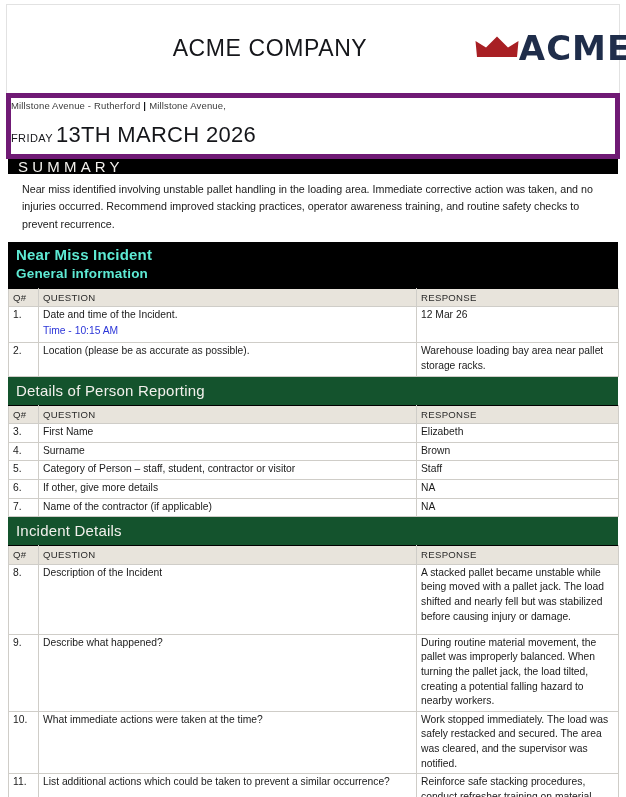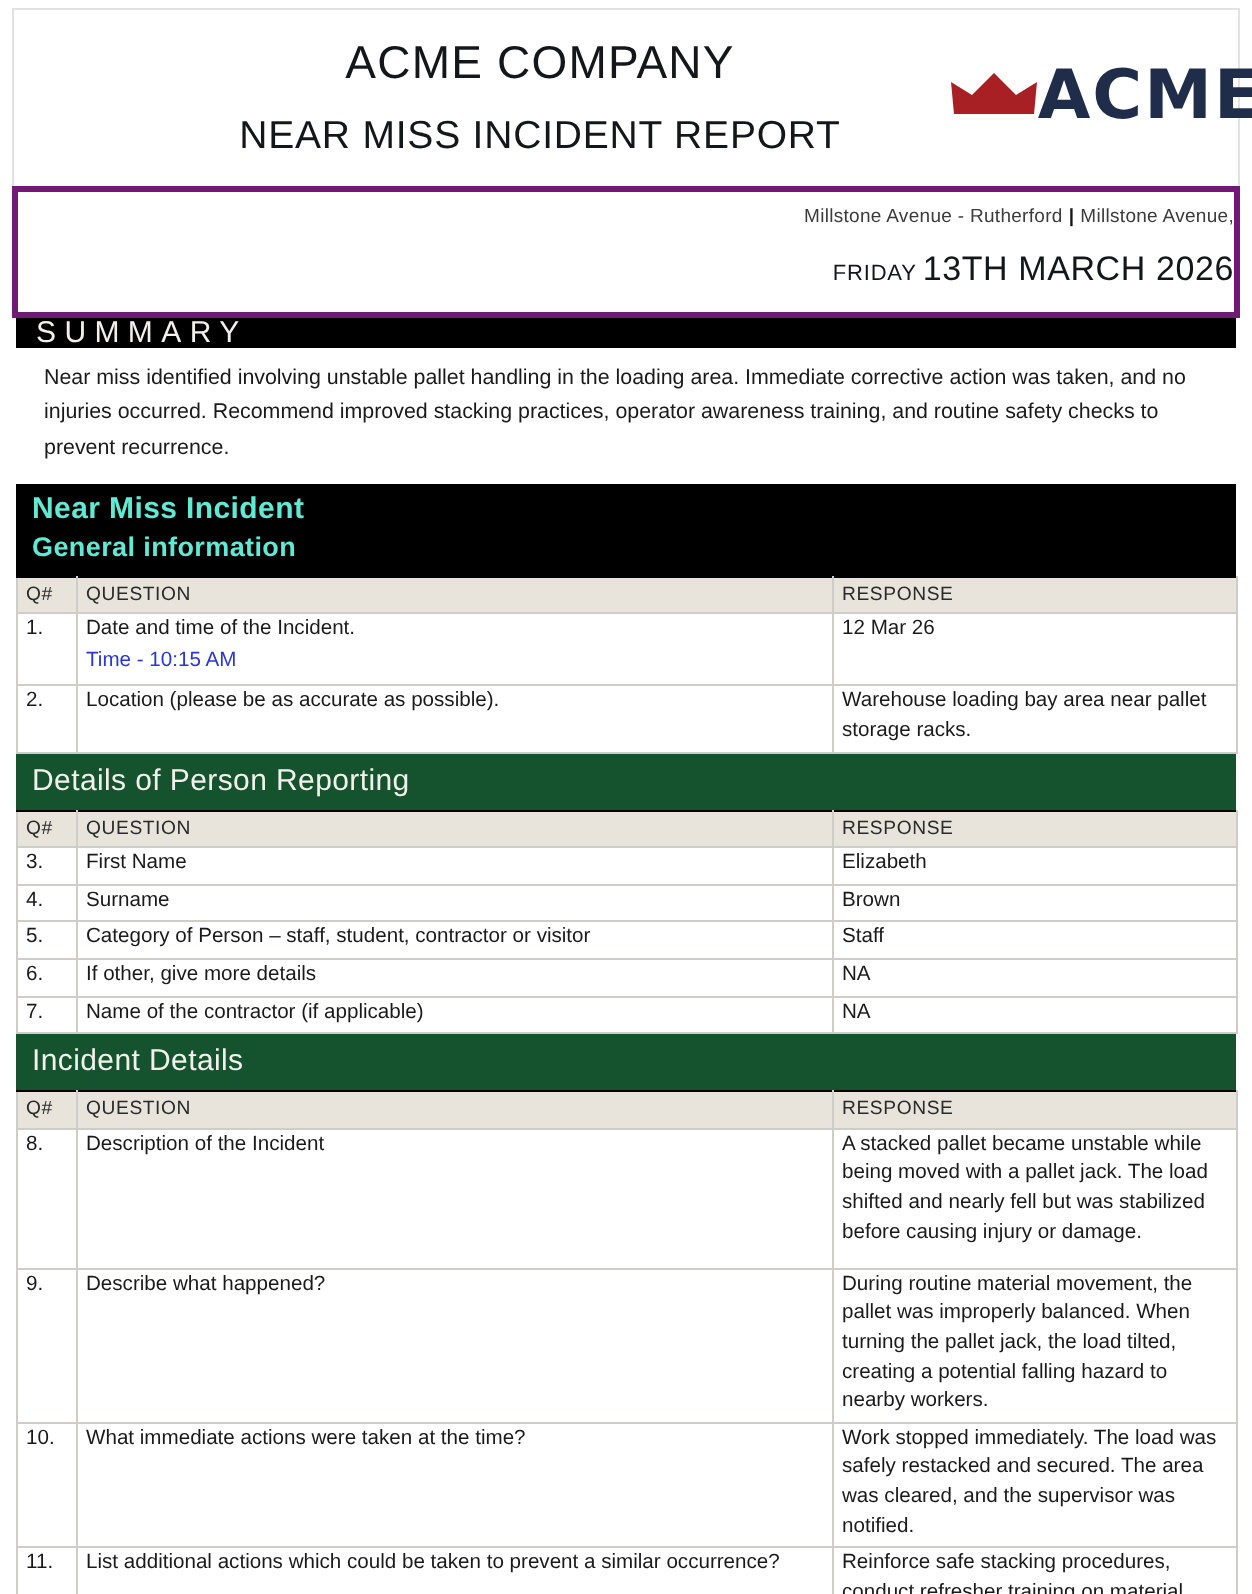--- a/index.html
+++ b/index.html
@@ -76,26 +76,26 @@
     font-weight: 700;
     font-size: 34px;
     letter-spacing: 1px;
     color: #1f2d4a;
     line-height: 1;
     margin-top: -2px;
   }
 
   .subheader-box {
     margin: 0 6px 0 6px;
-    border: 3px solid #701a75;
+    border: 5px solid #701a75;
     box-sizing: border-box;
     height: 66px;
     display: flex;
     flex-direction: column;
-    align-items: flex-end;
+    align-items: flex-start;
     justify-content: center;
     padding-bottom: 4px;
   }
   .address-line {
     font-size: 9.5px;
     color: #3b3b3b;
     letter-spacing: 0.15px;
     text-align: center;
   }
   .address-sep {
@@ -106,21 +106,21 @@
   .date-line {
     margin-top: 11px;
     text-align: center;
     color: #15161a;
   }
   .date-weekday {
     font-size: 11px;
     letter-spacing: 0.4px;
   }
   .date-main {
-    font-size: 17px;
+    font-size: 22px;
     letter-spacing: 0.3px;
     margin-left: 3px;
   }
 
   
   .content {
     margin: 0 8px;
   }
   .band-black {
     background: #000000;
@@ -222,21 +222,20 @@
   .justify { text-align: justify; }
 </style>
 </head>
 <body>
 
 <div class="page">
 
   <div class="header-box">
     <div class="header-titles">
       <div class="company-name">ACME COMPANY</div>
-      <div class="report-title">NEAR MISS INCIDENT REPORT</div>
     </div>
     <div class="logo-wrap">
       <span class="crown">
         <svg width="44" height="22" viewBox="0 0 44 22" aria-hidden="true">
           <path d="M2 21 L0.5 5 L11 11.5 L22 0.5 L33 11.5 L43.5 5 L42 21 Z" fill="#a81f24"></path>
         </svg>
       </span>
       <span class="logo-text">ACME</span>
     </div>
   </div>

